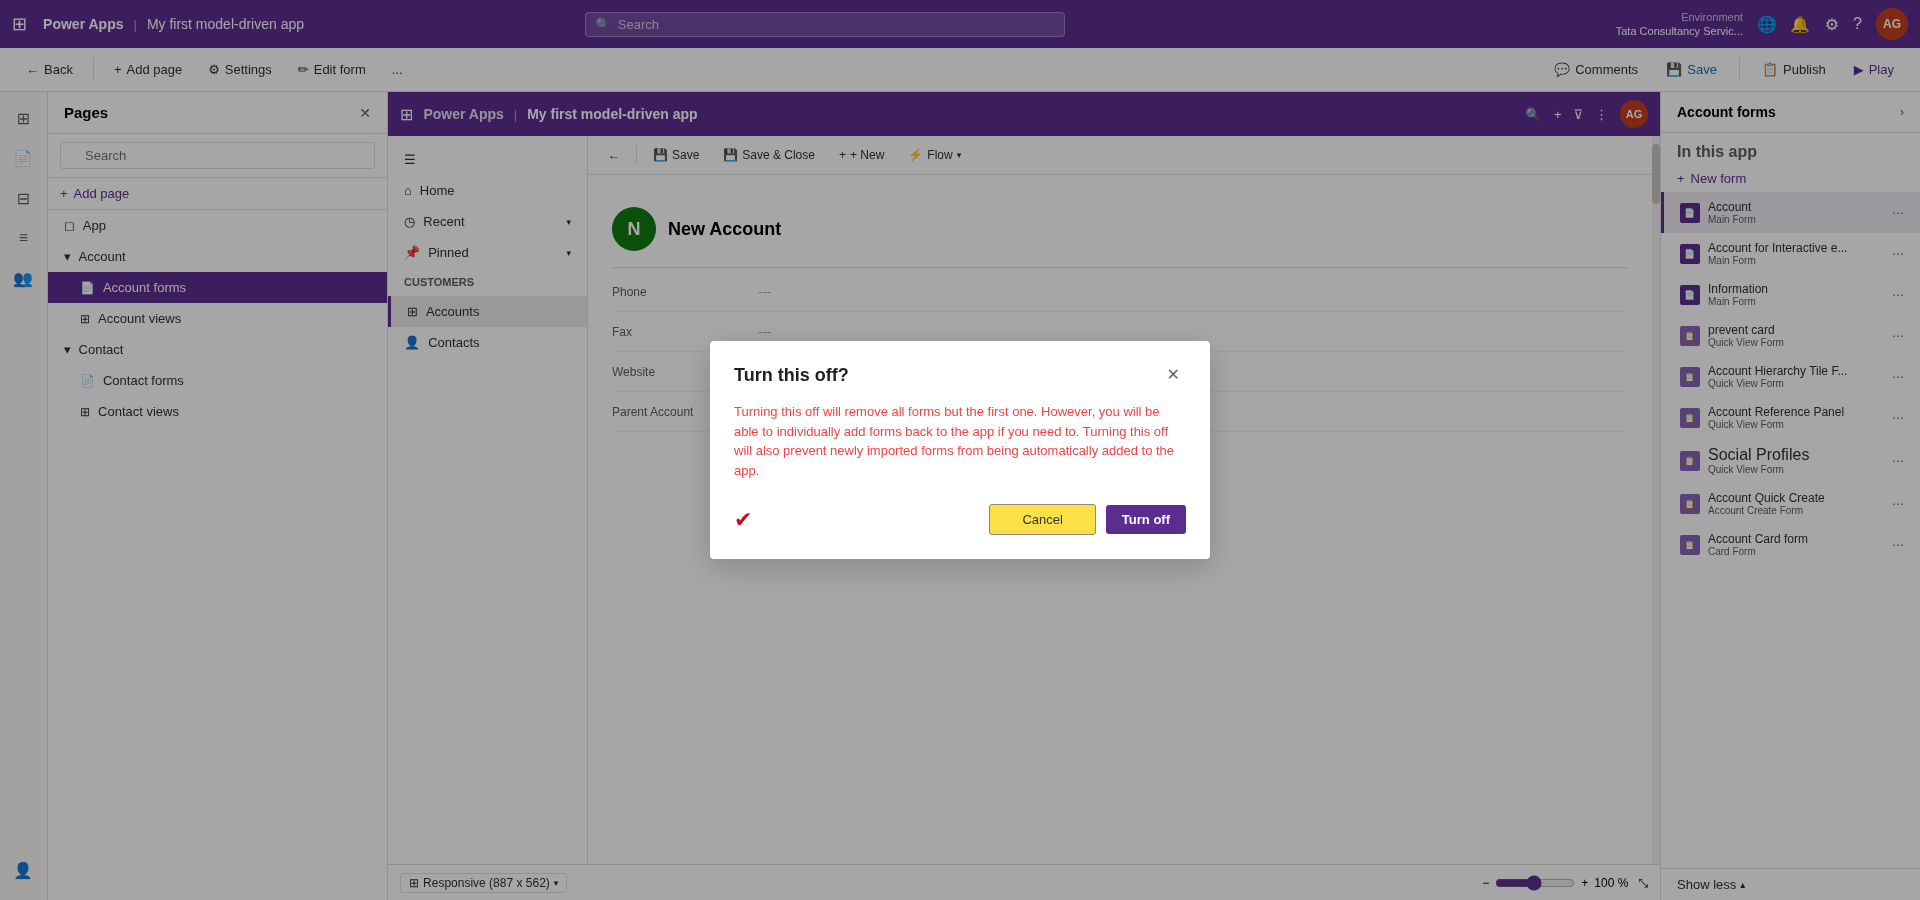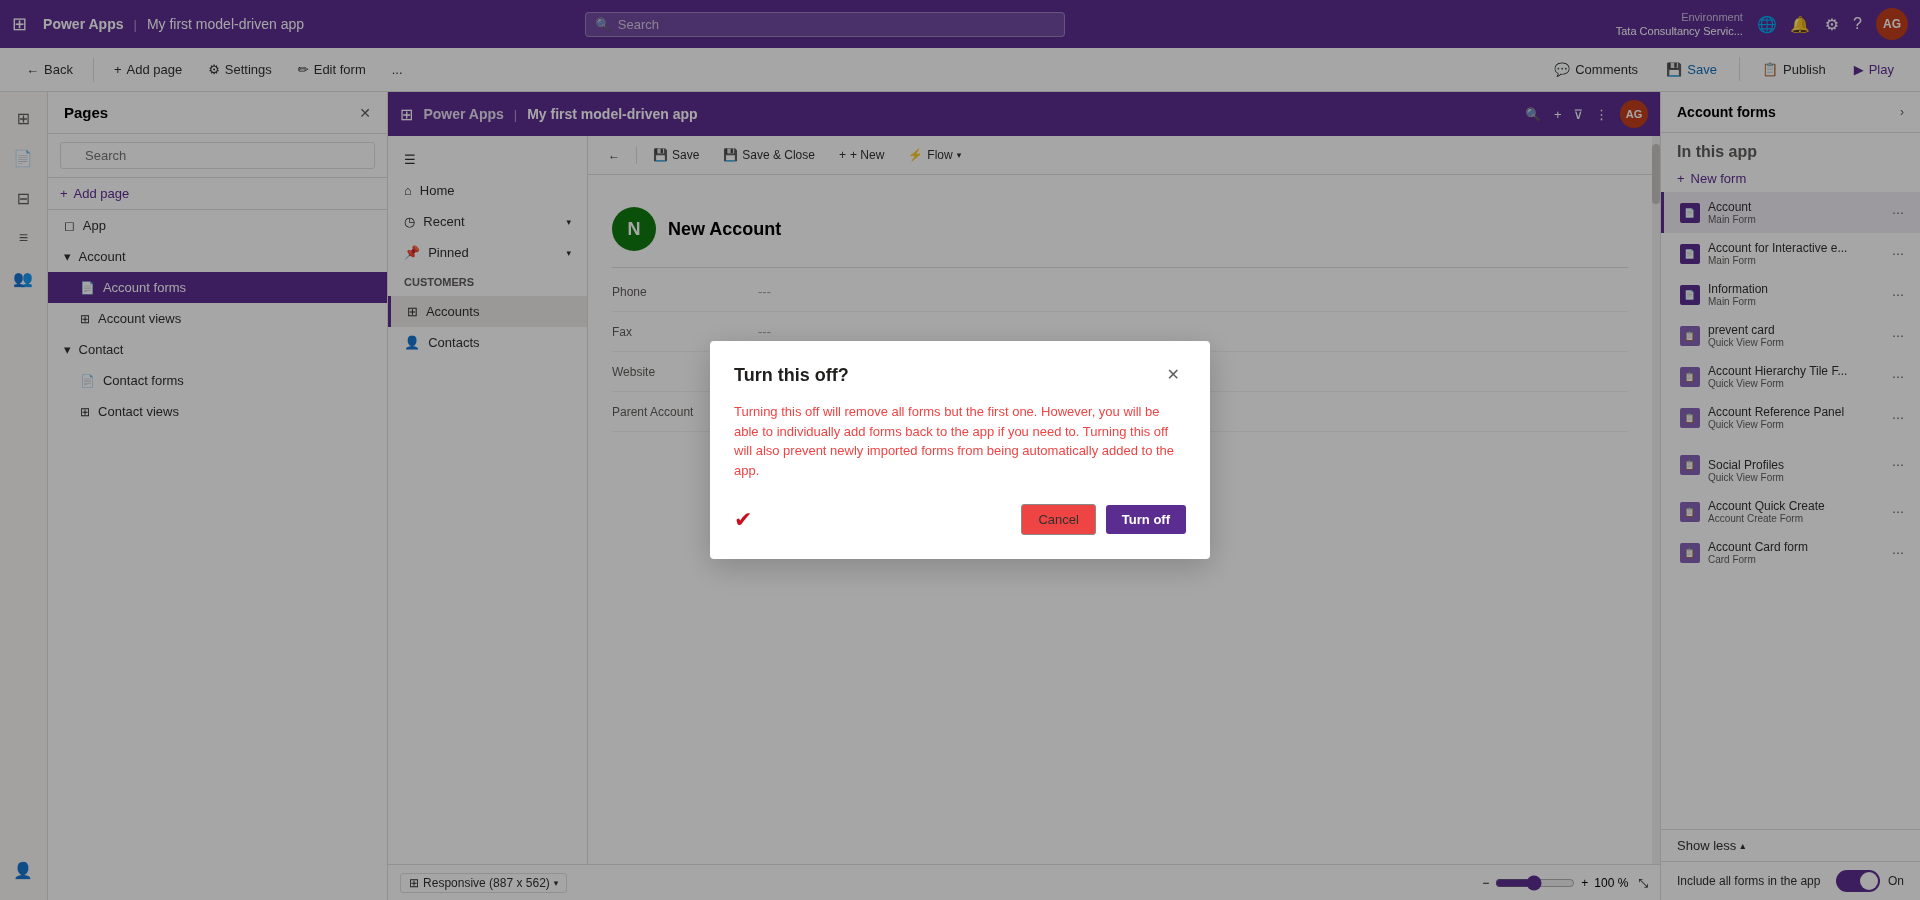--- a/index.html
+++ b/index.html
@@ -346,22 +346,22 @@
       align-items: center;
       justify-content: flex-end;
       gap: 10px;
     }
     .dialog-footer .checkmark {
       color: #c50f1f;
       font-size: 22px;
       margin-right: auto;
     }
     .cancel-btn {
-      border: 1px solid #8a8886; background: #ef4444;
-      color: #323130; padding: 7px 16px; border-radius: 3px;
+      border: 1px solid #8a8886; background: #fde047;
+      color: #323130; padding: 7px 32px; border-radius: 3px;
       cursor: pointer; font-size: 13px;
     }
     .turnoff-btn {
       background: #5c2d91; color: white;
       border: none; padding: 7px 16px; border-radius: 3px;
       cursor: pointer; font-size: 13px; font-weight: 600;
     }
   </style>
 </head>
 <body>
@@ -674,21 +674,21 @@
         <div>
           <div style="font-size:12px;">Account Reference Panel</div>
           <div style="font-size:10px;color:#605e5c;">Quick View Form</div>
         </div>
         <span style="margin-left:auto;color:#605e5c;cursor:pointer;">⋯</span>
       </div>
 
       <div class="right-panel-item">
         <div class="item-form-icon" style="background:#8764b8;">📋</div>
         <div>
-          <div style="font-size:12px;margin-top:12px;">Social Profiles</div>
+          <div style="font-size:16px;">Social Profiles</div>
           <div style="font-size:10px;color:#605e5c;">Quick View Form</div>
         </div>
         <span style="margin-left:auto;color:#605e5c;cursor:pointer;">⋯</span>
       </div>
 
       <div class="right-panel-item">
         <div class="item-form-icon" style="background:#8764b8;">📋</div>
         <div>
           <div style="font-size:12px;">Account Quick Create</div>
           <div style="font-size:10px;color:#605e5c;">Account Create Form</div>
@@ -706,25 +706,20 @@
       </div>
     </div>
 
     <div style="padding:8px 16px;border-top:1px solid #e1dfdd;">
       <div class="show-less-btn">
         <span>Show less</span>
         <span style="font-size:10px;">▴</span>
       </div>
     </div>
 
-    <div class="include-all-row">
-      <span class="include-all-label">Include all forms in the app</span>
-      <div class="toggle-switch"></div>
-      <span class="toggle-label">On</span>
-    </div>
   </div>
 </div>
 
 <div class="dialog-overlay">
   <div class="dialog">
     <div class="dialog-header">
       <h2 class="dialog-title">Turn this off?</h2>
       <button class="dialog-close">✕</button>
     </div>
     <div class="dialog-body">Turning this off will remove all forms but the first one. However, you will be able to individually add forms back to the app if you need to. Turning this off will also prevent newly imported forms from being automatically added to the app.</div>

